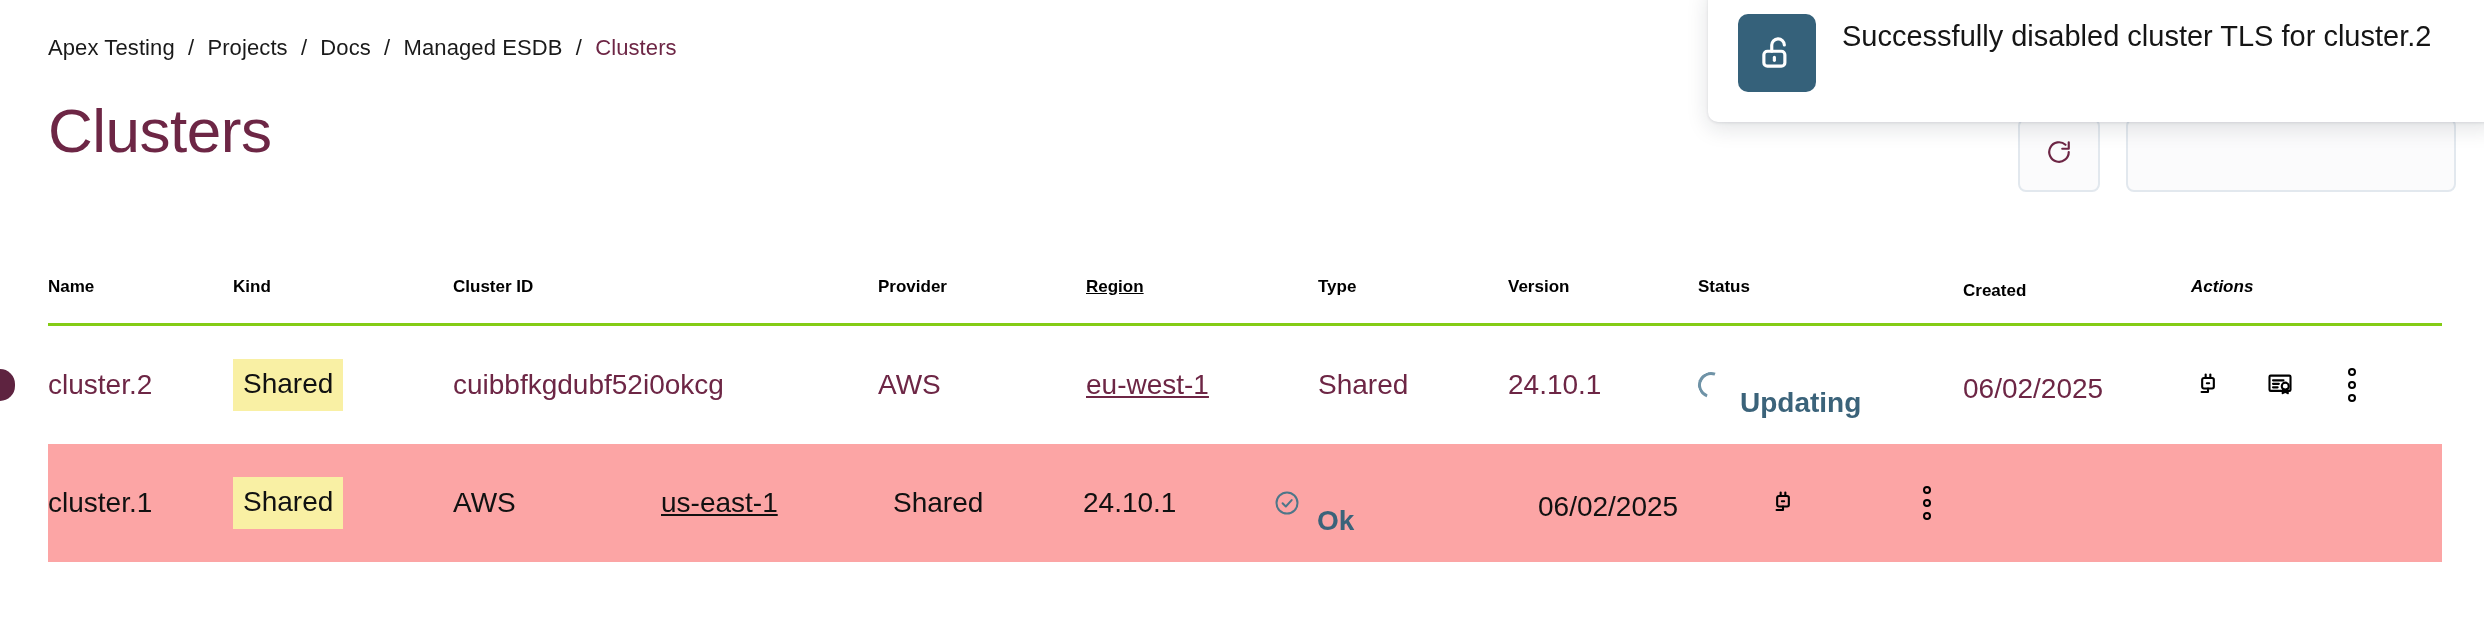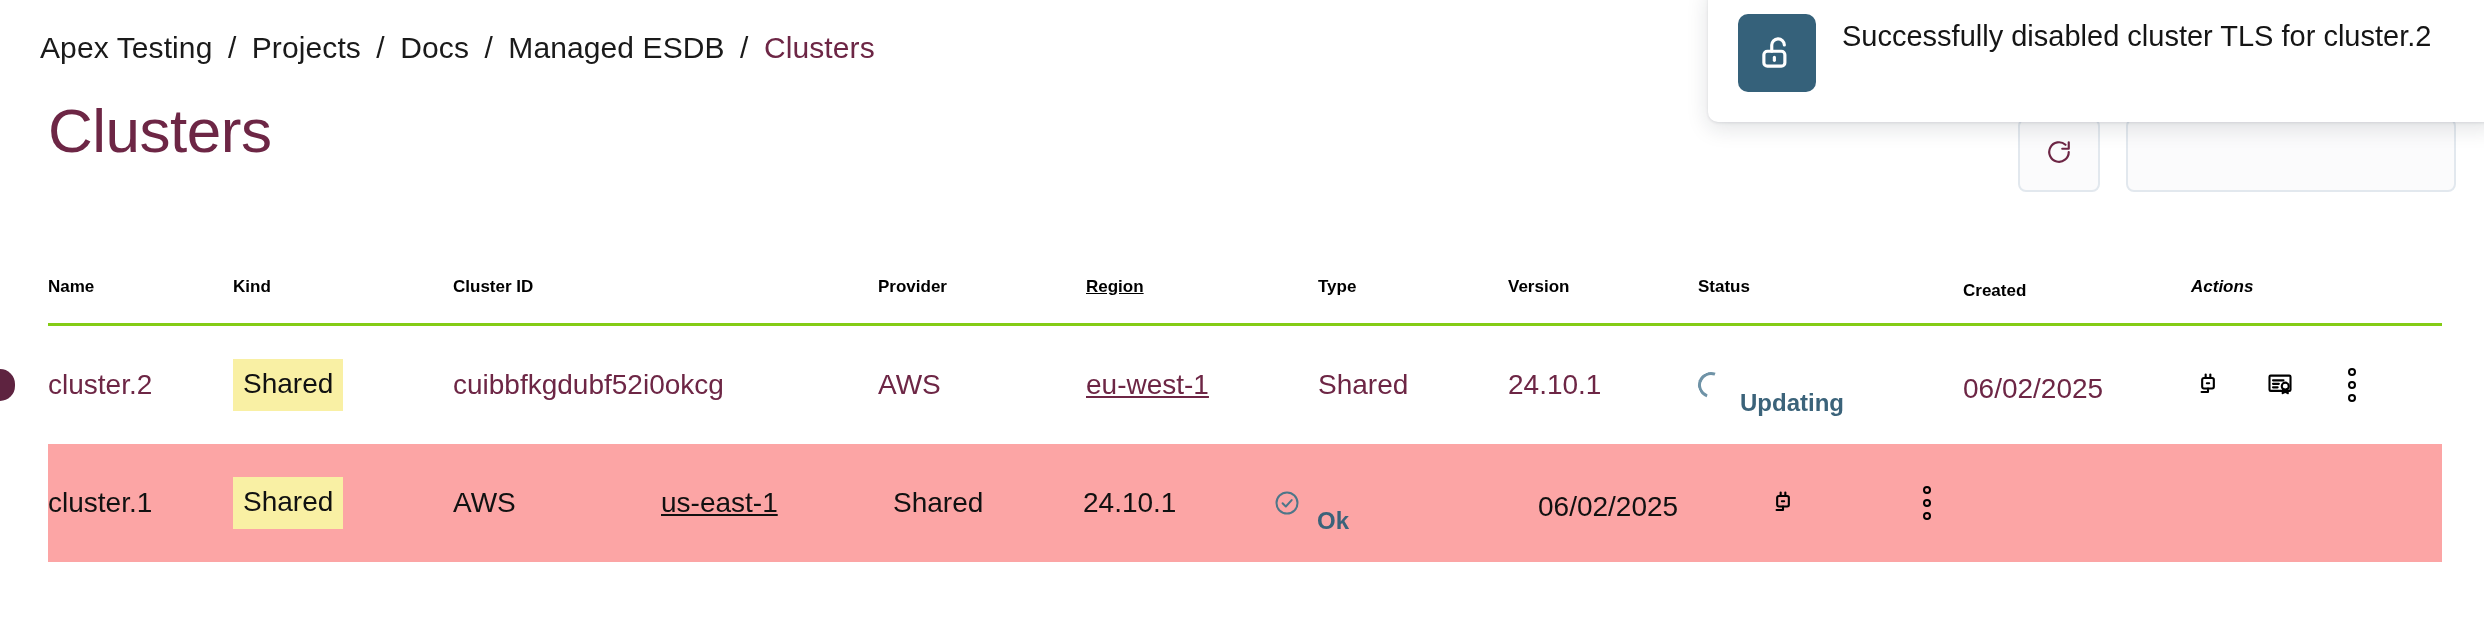--- a/index.html
+++ b/index.html
@@ -13,23 +13,23 @@
   body {
     background: #ffffff;
     font-family: "Liberation Sans", "DejaVu Sans", sans-serif;
     color: #111111;
     position: relative;
   }
 
   
   #breadcrumb {
     position: absolute;
-    left: 40px;
+    left: 48px;
     top: 32px;
-    font-size: 30px;
+    font-size: 22px;
     line-height: 32px;
     white-space: nowrap;
     color: #1a1a1a;
     letter-spacing: 0.1px;
   }
   #breadcrumb .crumb        { color: #1a1a1a; }
   #breadcrumb .crumb.current{ color: #6d2645; }
   #breadcrumb .sep          { color: #1a1a1a; padding: 0 7px; }
 
   
@@ -138,21 +138,21 @@
   }
 
   
   .status {
     display: flex;
     align-items: center;
     gap: 16px;
     color: #3b637a;
     font-weight: 700;
   }
-  .status .label { font-size: 24px; margin-top: 35px; }
+  .status .label { font-size: 28px; margin-top: 35px; }
 
   .spinner-arc {
     width: 26px;
     height: 26px;
     border: 3px solid transparent;
     border-top-color: #6f93a7;
     border-left-color: #6f93a7;
     border-radius: 50%;
     transform: rotate(-25deg);
     flex: 0 0 auto;

